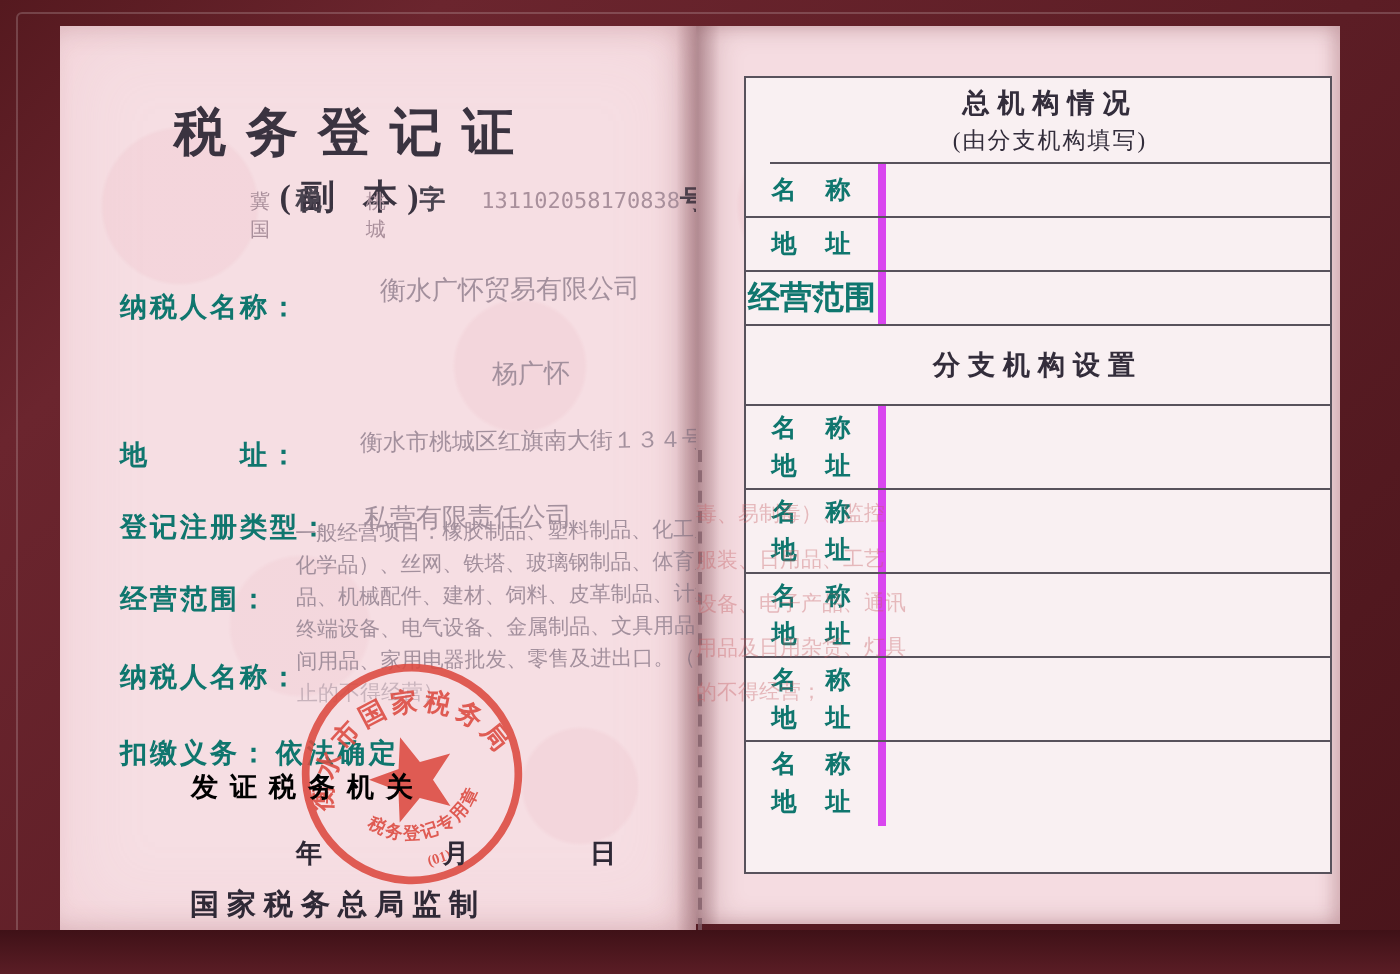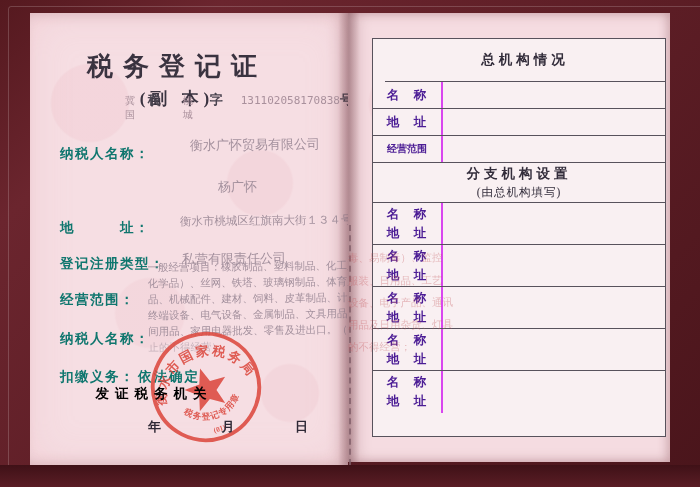--- a/index.html
+++ b/index.html
@@ -56,23 +56,23 @@
         border:1.5px solid #58525c;background:#f9f0f2;box-sizing:border-box;
         display:flex;flex-direction:column;}
   .t-header{border-bottom:1px solid #58525c;display:flex;flex-direction:column;
         justify-content:center;text-align:center;}
   .t-header .t-title{font-size:13.5px;font-weight:700;letter-spacing:4px;color:#332d3b;}
   .t-header .t-sub{font-size:11.5px;color:#332d3b;letter-spacing:1px;margin-top:2px;}
   .hq-head{height:42px;margin-left:12px;}
   .branch-head{height:39px;}
   .t-row{display:flex;border-bottom:1px solid #58525c;box-sizing:border-box;}
   .t-row:last-child{border-bottom:none;}
-  .t-label{width:70px;border-right:2px solid #d946ef;display:flex;flex-direction:column;
+  .t-label{width:70px;border-right:4px solid #d946ef;display:flex;flex-direction:column;
         justify-content:center;align-items:center;font-size:12.5px;font-weight:700;
-        color:#4c1d95;letter-spacing:1px;box-sizing:border-box;}
+        color:#0f766e;letter-spacing:1px;box-sizing:border-box;}
   .t-cell{flex:1;}
   .row-s{height:27px;}
   .row-d{height:42px;}
   .row-d .t-label span{line-height:19px;}
   .ghost{position:absolute;left:0px;width:150px;font-size:10.5px;line-height:22px;
         color:rgba(196,92,96,0.38);white-space:nowrap;z-index:5;pointer-events:none;
         transform:rotate(-0.4deg);}
   .bottom-edge{position:absolute;left:0;right:0;bottom:0;height:22px;
         background:linear-gradient(to bottom,#3f1117,#5a1d25);}
 </style>
@@ -92,21 +92,21 @@
       <span class="printed" style="margin-left:2px">税</span>
       <span class="stamped" style="margin-left:20px">桃城</span>
       <span class="printed" style="margin-left:6px">字</span>
       <span class="serial-number" style="margin-left:16px">131102058170838</span>
       <span class="printed" style="margin-left:auto">号</span>
     </div>
 
     <div class="fld-label" style="top:132px">纳税人名称：</div>
     <div class="fld-value" style="left:160px;top:123px">衡水广怀贸易有限公司</div>
 
-    <div class="fld-value" style="left:188px;top:165px">杨广怀</div>
+    <div class="fld-value" style="left:216px;top:165px">杨广怀</div>
 
     <div class="fld-label" style="top:206px">地　　　址：</div>
     <div class="fld-value" style="left:150px;top:200px;font-size:11.5px">衡水市桃城区红旗南大街１３４号１栋１层</div>
 
     <div class="fld-label" style="top:242px">登记注册类型：</div>
     <div class="fld-value" style="left:152px;top:237px">私营有限责任公司</div>
 
     <div class="fld-label" style="top:278px">经营范围：</div>
     <div class="scope-block">
       <div>一般经营项目：橡胶制品、塑料制品、化工产品（不含危</div>
@@ -141,53 +141,54 @@
     </div>
 
     <div class="issuer-label">发证税务机关</div>
 
     <div class="date-line">
       <span>年</span>
       <span>月</span>
       <span>日</span>
     </div>
 
+    <div class="left-footer">国家税务总局监制</div>
   </div>
 
   <div class="page page-right">
     <div class="watermark"></div>
 
     <div class="ghost" style="top:234px">毒、易制毒）、监控</div>
     <div class="ghost" style="top:257px">服装、日用品、工艺</div>
     <div class="ghost" style="top:279px">设备、电子产品、通讯</div>
     <div class="ghost" style="top:301px">用品及日用杂货、灯具</div>
     <div class="ghost" style="top:323px">的不得经营；</div>
 
     <div class="hq-table">
 
       <div class="t-header hq-head">
         <div class="t-title">总机构情况</div>
+        <div class="t-sub">(由分支机构填写)</div>
       </div>
 
       <div class="t-row row-s">
         <div class="t-label">名　称</div>
         <div class="t-cell"></div>
       </div>
       <div class="t-row row-s">
         <div class="t-label">地　址</div>
         <div class="t-cell"></div>
       </div>
       <div class="t-row row-s">
-        <div class="t-label" style="letter-spacing:0;font-size:10px">经营范围</div>
+        <div class="t-label" style="letter-spacing:0;font-size:16px">经营范围</div>
         <div class="t-cell"></div>
       </div>
 
       <div class="t-header branch-head">
         <div class="t-title">分支机构设置</div>
-        <div class="t-sub">(由总机构填写)</div>
       </div>
 
       <div class="t-row row-d">
         <div class="t-label">
           <span>名　称</span>
           <span>地　址</span>
         </div>
         <div class="t-cell"></div>
       </div>
       <div class="t-row row-d">

